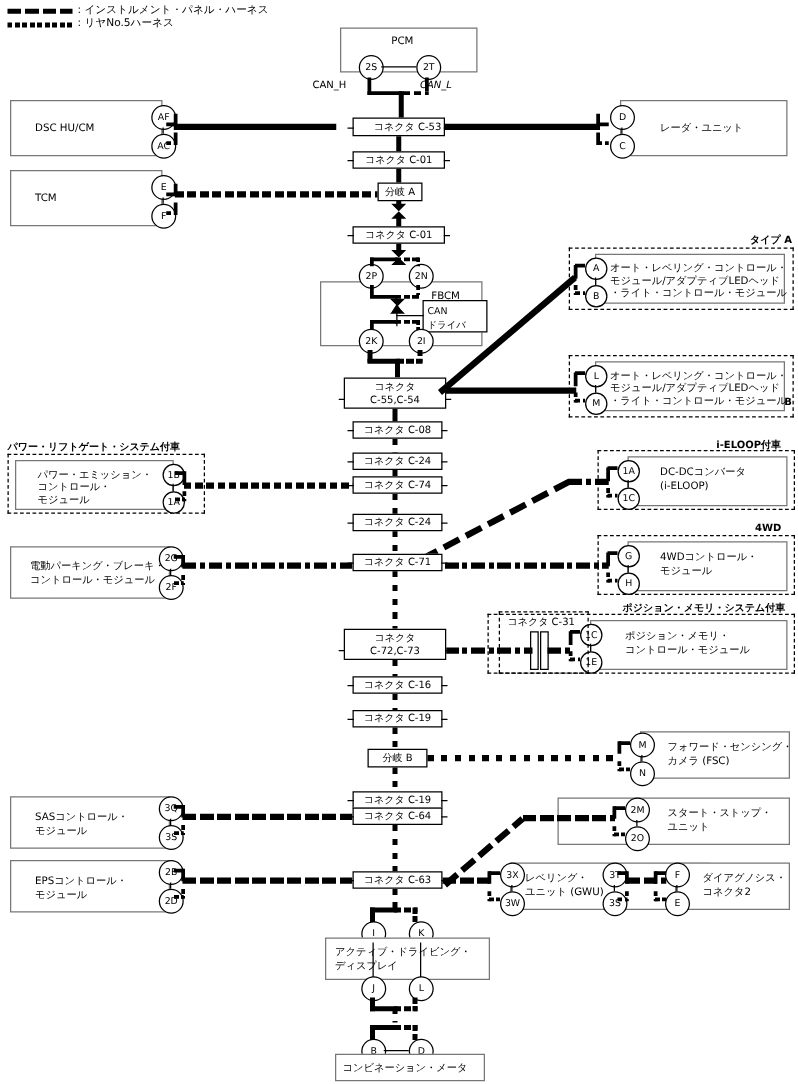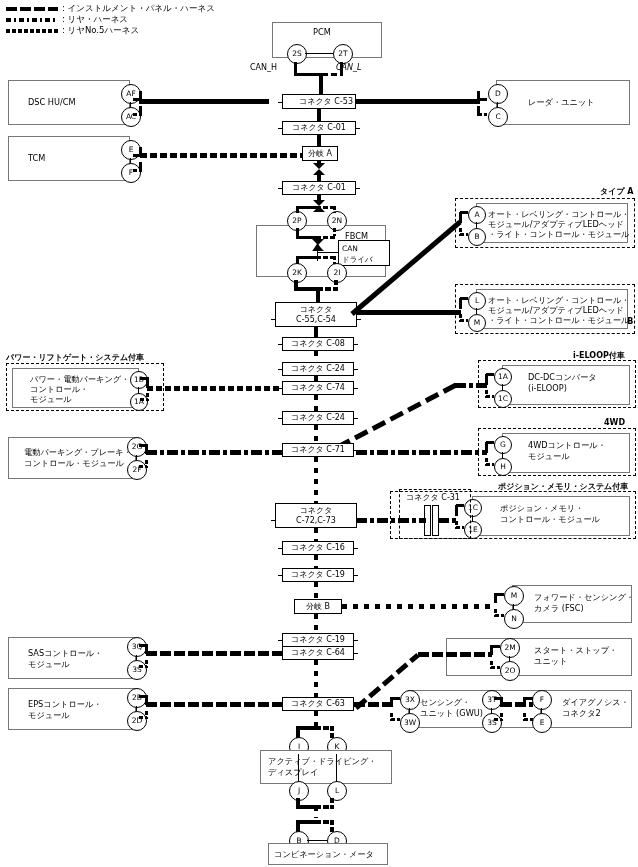--- a/index.html
+++ b/index.html
@@ -66,24 +66,20 @@
 </style>
 </head>
 <body>
 
 <div id="stage">
 
   <div class="abs" id="legend">
     <div class="leg-row">
       <span class="leg-sw sw-ip"></span>
       <span class="leg-txt">: インストルメント・パネル・ハーネス</span>
-    </div>
-    <div class="leg-row">
-      <span class="leg-sw sw-rear"></span>
-      <span class="leg-txt">: リヤ・ハーネス</span>
     </div>
     <div class="leg-row">
       <span class="leg-sw sw-rear5"></span>
       <span class="leg-txt">: リヤNo.5ハーネス</span>
     </div>
   </div>
 
   <div class="abs box" style="left:272px;top:22px;width:110px;height:36px;"></div>
   <div class="modlabel" style="left:313px;top:27px;">PCM</div>
   <div class="term w18" style="left:287px;top:44px;">2S</div>
@@ -280,21 +276,21 @@
   <div class="abs conn" style="left:282px;top:362px;width:72px;height:14px;">
     <span class="tick l"></span>
     <span class="ctext">コネクタ C-24</span>
     <span class="tick r"></span>
   </div>
 
   <div class="opt-tag" style="left:6px;top:352px;">パワー・リフトゲート・システム付車</div>
   <div class="abs dashbox" style="left:6px;top:363px;width:158px;height:48px;"></div>
   <div class="abs box" style="left:12px;top:368px;width:127px;height:40px;"></div>
   <div class="modlabel" style="left:30px;top:374px;line-height:10px;">
-    <span>パワー・電動パーキング・</span><br>
+    <span>パワー・エミッション・</span><br>
     <span>コントロール・</span><br>
     <span>モジュール</span>
   </div>
   <div class="term w16" style="left:130px;top:371px;">1B</div>
   <div class="term w16" style="left:130px;top:393px;">1A</div>
   <div class="w" style="left:137.5px;top:387px;width:1px;height:6px;"></div>
   <div class="w" style="left:146px;top:377px;width:3px;height:11px;"></div>
   <div class="w" style="left:140px;top:377px;width:8px;height:3px;"></div>
   <div class="w" style="left:146px;top:393px;width:3px;height:8px;background:repeating-linear-gradient(to bottom,#000 0 4px,transparent 4px 6px);"></div>
   <div class="w" style="left:140px;top:398px;width:8px;height:3px;background:repeating-linear-gradient(to right,#000 0 4px,transparent 4px 6px);"></div>
@@ -497,21 +493,21 @@
 
   <div class="w d-ilight-v" style="left:314px;top:660px;width:4px;height:42px;"></div>
   <div class="abs conn" style="left:282px;top:697px;width:72px;height:14px;">
     <span class="tick l"></span>
     <span class="ctext">コネクタ C-63</span>
     <span class="tick r"></span>
   </div>
 
   <div class="abs box" style="left:408px;top:690px;width:160px;height:38px;"></div>
   <div class="modlabel" style="left:420px;top:697px;line-height:11px;">
-    <span>センシング・</span><br>
+    <span>レベリング・</span><br>
     <span>ユニット (GWU)</span>
   </div>
   <div class="term w18" style="left:400px;top:690px;">3X</div>
   <div class="term w18" style="left:400px;top:713px;">3W</div>
   <div class="w" style="left:408.5px;top:708px;width:1px;height:5px;"></div>
   <div class="w" style="left:390px;top:697px;width:3px;height:10px;"></div>
   <div class="w" style="left:391px;top:697px;width:9px;height:3px;"></div>
   <div class="w" style="left:390px;top:713px;width:3px;height:8px;background:repeating-linear-gradient(to bottom,#000 0 4px,transparent 4px 6px);"></div>
   <div class="w" style="left:391px;top:718px;width:9px;height:3px;background:repeating-linear-gradient(to right,#000 0 4px,transparent 4px 6px);"></div>
   <div class="w d-ip-h" style="left:354px;top:702px;width:38px;height:5px;"></div>

